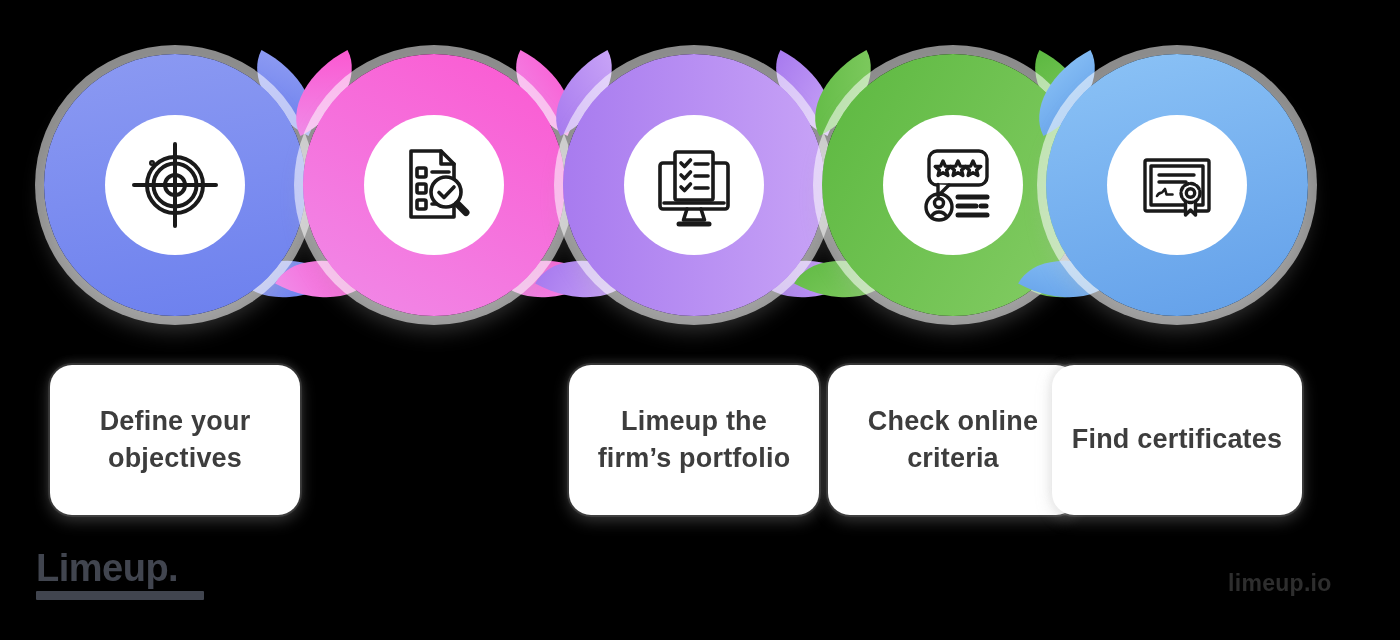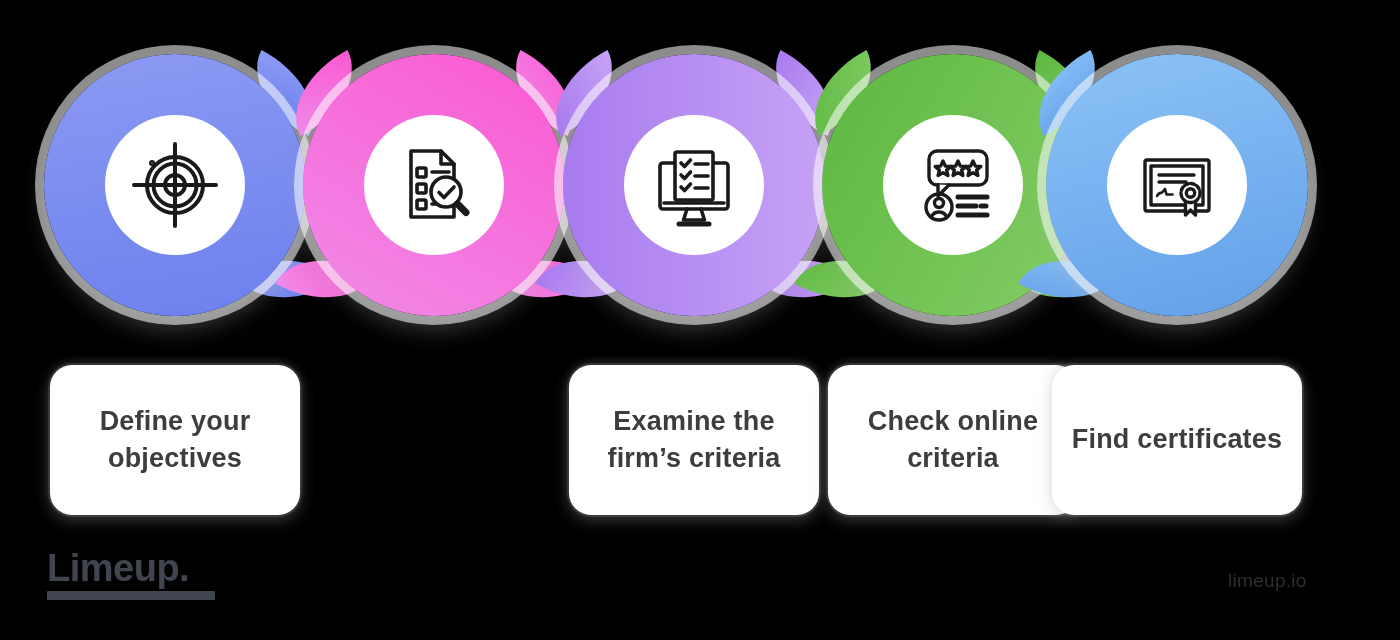--- a/index.html
+++ b/index.html
@@ -24,24 +24,24 @@
   .icon{color:var(--icon-stroke,#1a1a1a);width:96px;height:96px;}
   .icon svg{width:96px;height:96px;display:block;}
 
   .card{position:absolute;top:311px;left:6px;width:250px;height:150px;border-radius:22px;
         background:var(--card-bg,#fff);display:flex;align-items:center;justify-content:center;
         text-align:center;padding:0 18px;box-sizing:border-box;
         box-shadow:0 0 0 2px rgba(255,255,255,0.10), 0 5px 16px rgba(170,170,170,0.35), 0 -4px 10px rgba(150,150,150,0.18);}
   .card span{font-size:27px;line-height:1.38;font-weight:600;color:var(--card-text,#3d3d3d);
         letter-spacing:0.2px;}
 
-  .logo{position:absolute;left:36px;top:549px;margin-left:11px;}
+  .logo{position:absolute;left:36px;top:549px;}
   .logo-text{font-size:38px;font-weight:800;color:var(--logo-color,#41454F);letter-spacing:-0.5px;line-height:1;}
   .logo-underline{width:168px;height:9px;background:var(--logo-color,#41454F);margin-top:4px;border-radius:1px;}
-  .watermark{position:absolute;left:1228px;top:570px;font-size:19px;font-weight:400;
+  .watermark{position:absolute;left:1228px;top:570px;font-size:23px;font-weight:700;
         color:var(--watermark-color,#2e2e2e);letter-spacing:0.3px;}
 </style>
 </head>
 <body>
 
 <div class="stage" style="background: rgb(0, 0, 0);">
 
   <div class="step step1" style="--g1: #8C9AF2; --g2: #6C80EE; --dir: 170deg;">
     <div class="web web-right-top"></div>
     <div class="web web-right-bottom"></div>
@@ -108,21 +108,21 @@
             <line x1="49" y1="39" x2="62" y2="39"></line>
             <path d="M35 50 l3.5 3.5 l6 -6.5"></path>
             <line x1="49" y1="51" x2="62" y2="51"></line>
             <path d="M41 72 l-3.5 11 h21 l-3.5 -11"></path>
             <line x1="33" y1="87" x2="63" y2="87" stroke-width="5"></line>
           </svg>
         </div>
       </div>
     </div>
     <div class="card">
-      <span>Examine the firm’s criteria</span>
+      <span>Limeup the firm’s portfolio</span>
     </div>
   </div>
 
   <div class="step step4" style="--g1: #5CB840; --g2: #85CD65; --dir: 120deg;">
     <div class="web web-left-top"></div>
     <div class="web web-left-bottom"></div>
     <div class="web web-right-top"></div>
     <div class="web web-right-bottom"></div>
     <div class="ring">
       <div class="hole">

